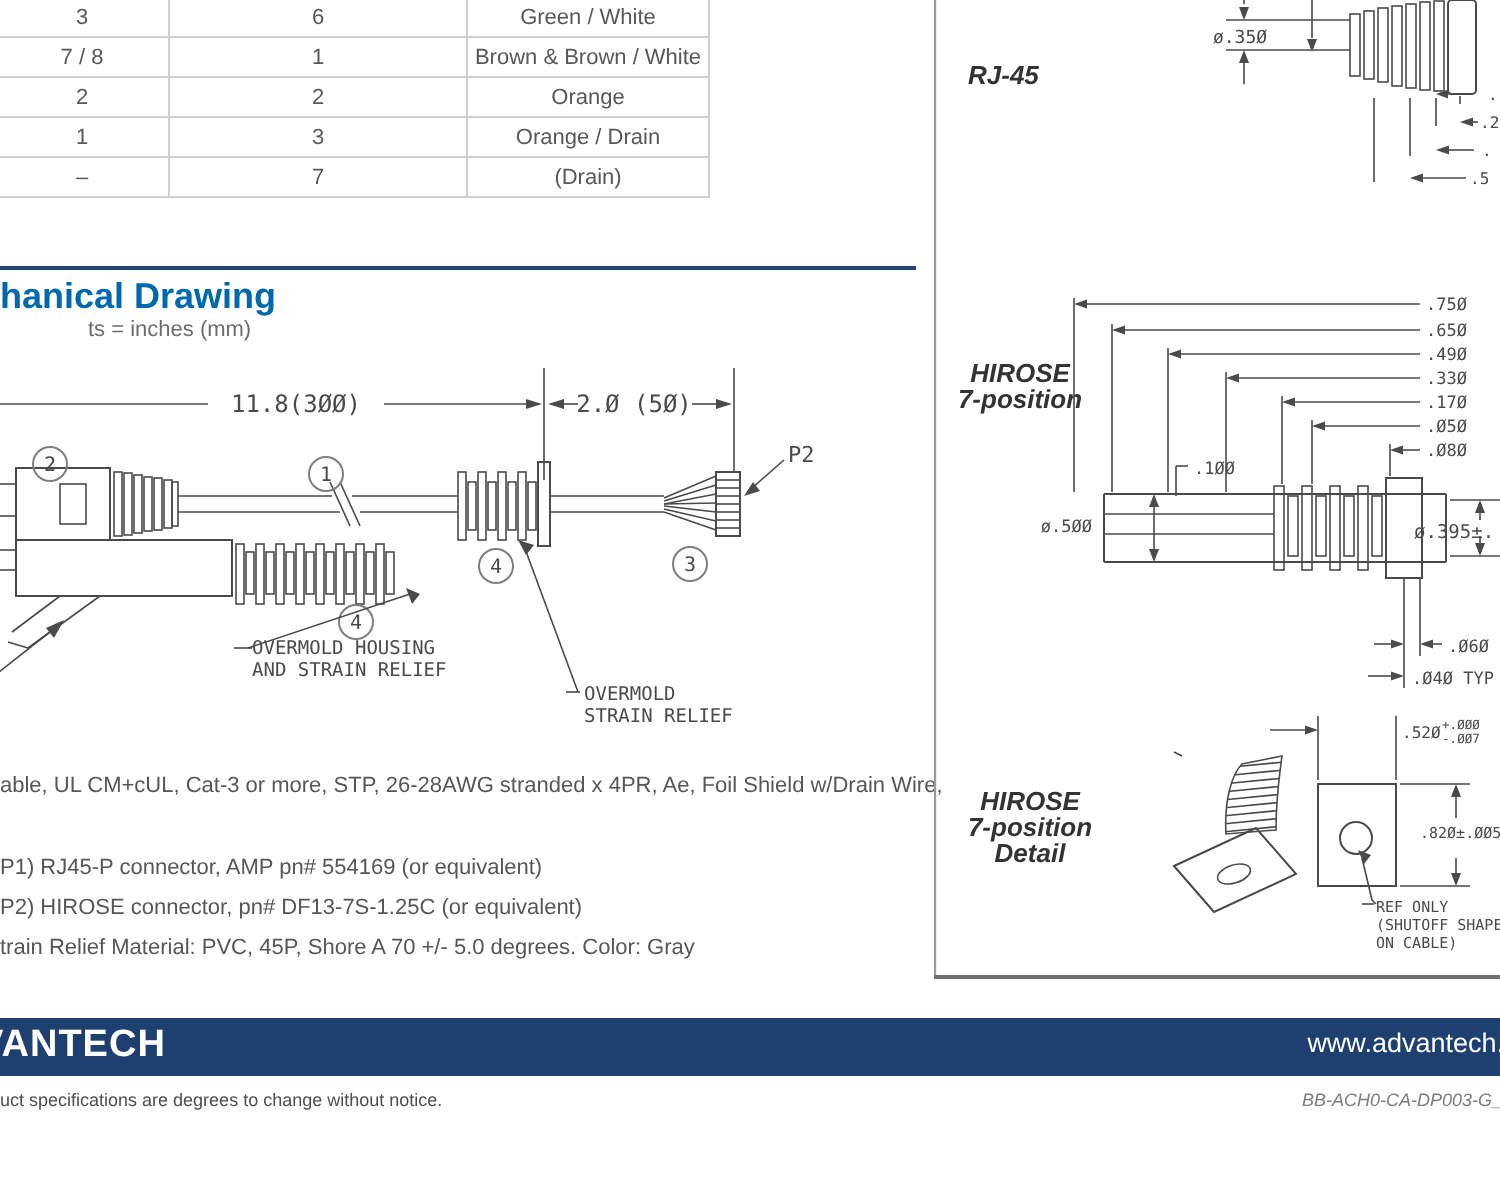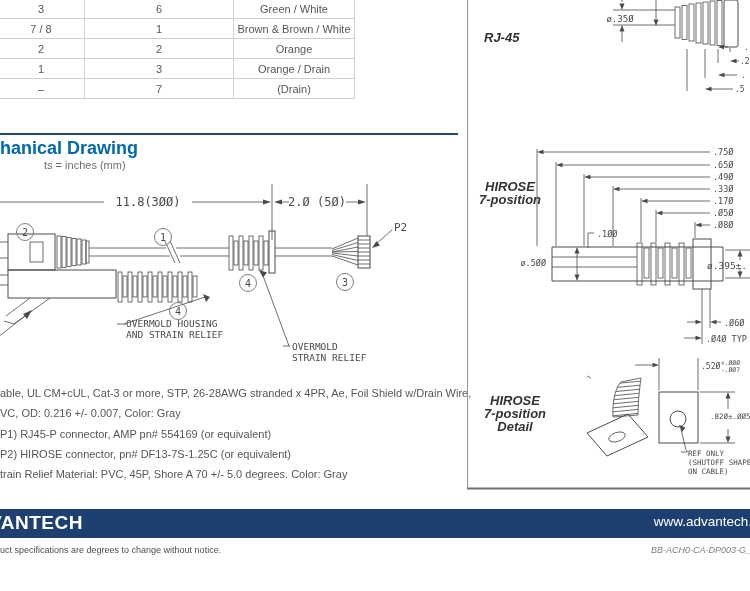--- a/index.html
+++ b/index.html
@@ -215,21 +215,20 @@
       <text class="eng" x="126" y="160" font-size="9.5">AND STRAIN RELIEF</text>
     </g>
 
     <g>
       <line class="ln2" x1="-3" y1="160" x2="30" y2="134"></line>
       <polygon class="fillarrow" points="32,132 27,141 23,136"></polygon>
     </g>
   </svg>
 
   <div class="spec" style="top:387px">able, UL CM+cUL, Cat-3 or more, STP, 26-28AWG stranded x 4PR, Ae, Foil Shield w/Drain Wire,</div>
-  <div class="spec" style="top:407px">VC, OD: 0.216 +/- 0.007, Color: Gray</div>
   <div class="spec" style="top:428px">P1) RJ45-P connector, AMP pn# 554169 (or equivalent)</div>
   <div class="spec" style="top:448px">P2) HIROSE connector, pn# DF13-7S-1.25C (or equivalent)</div>
   <div class="spec" style="top:468px">train Relief Material: PVC, 45P, Shore A 70 +/- 5.0 degrees. Color: Gray</div>
 
   <svg style="left:467px;top:0;" width="283" height="492" viewBox="0 0 283 492">
     <line class="panel-v" x1="0.5" y1="0" x2="0.5" y2="489"></line>
     <line class="panel-b" x1="0" y1="488.5" x2="283" y2="488.5"></line>
 
     <text class="lab" x="17" y="42" font-size="13">RJ-45</text>
     <g>

